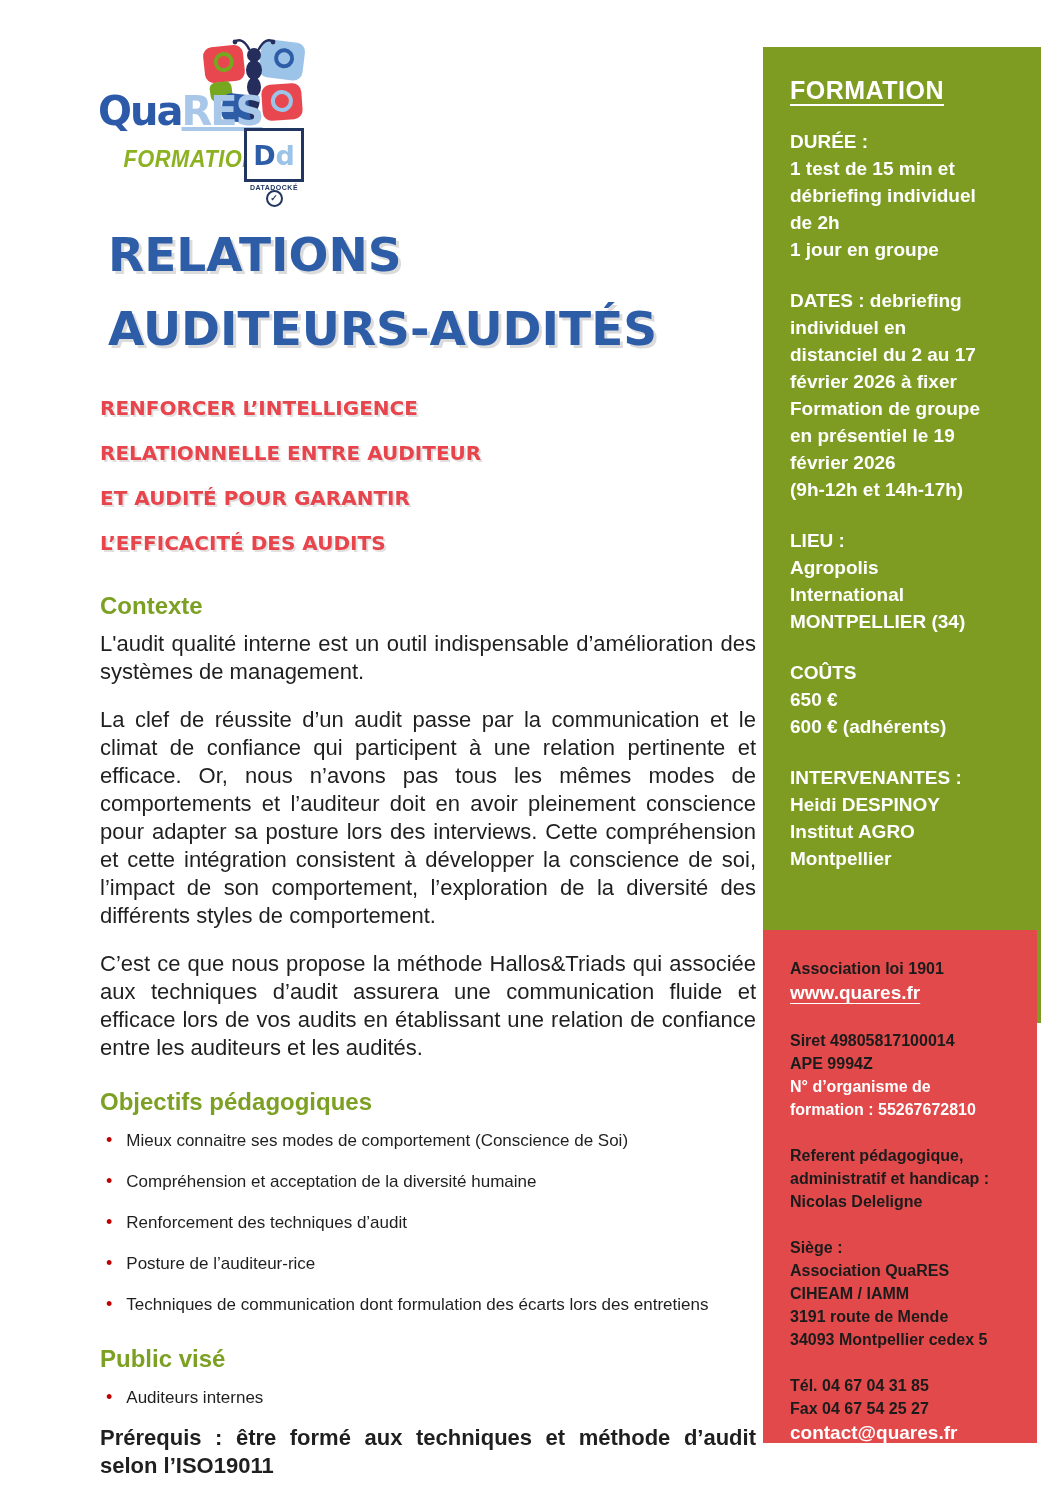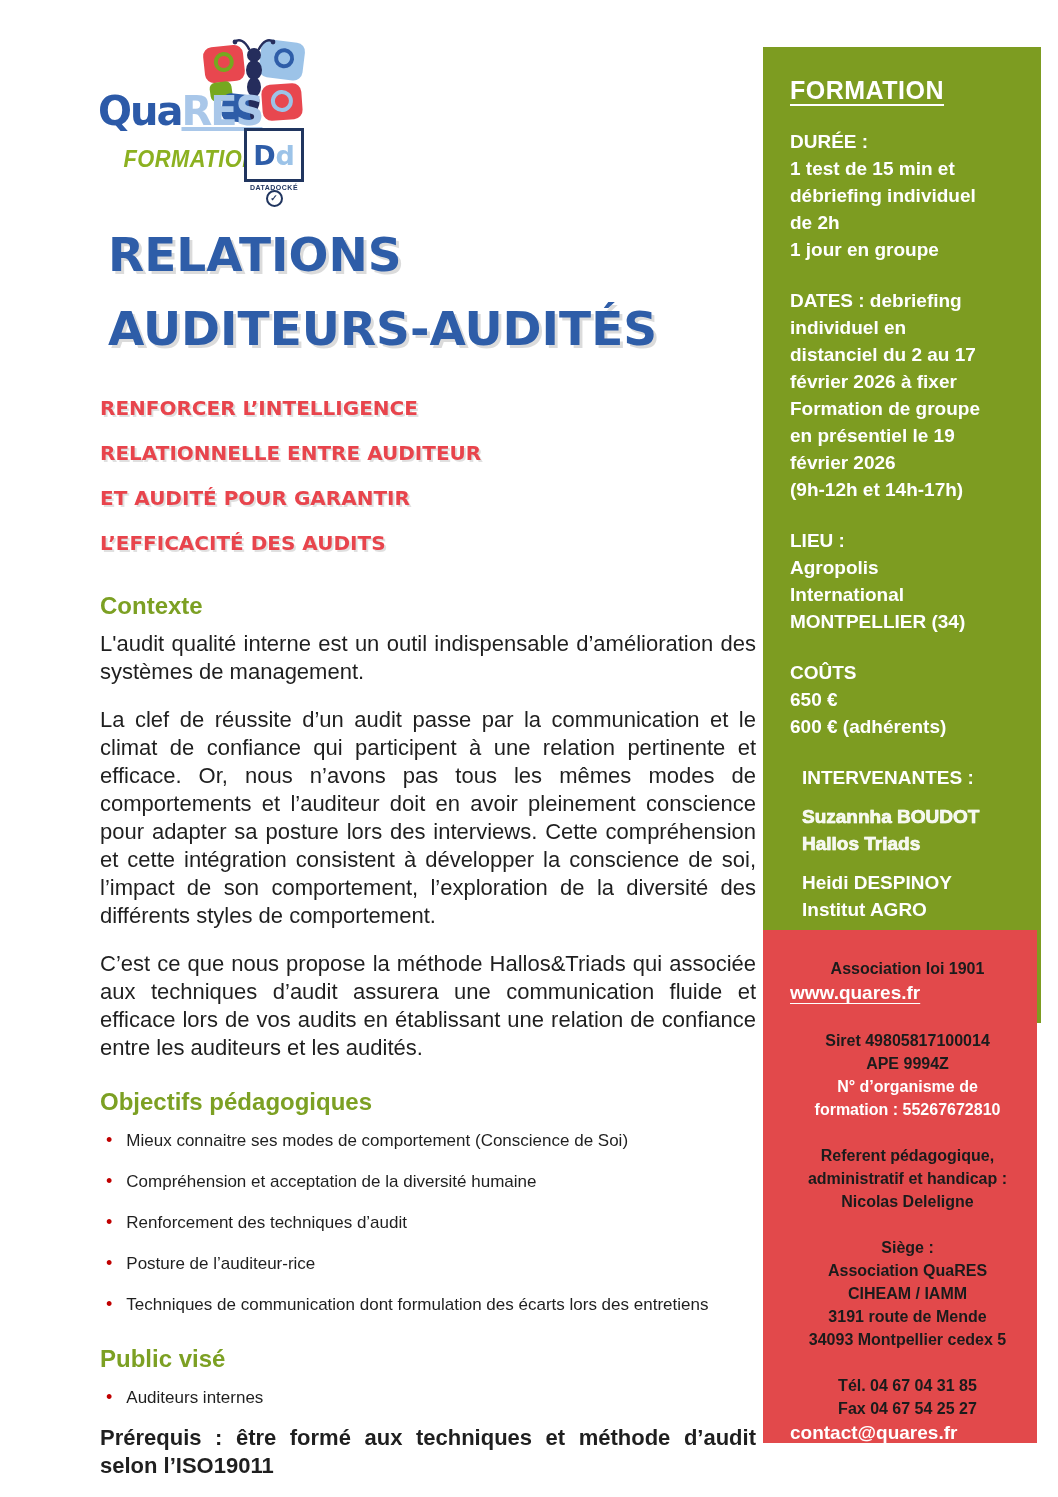--- a/index.html
+++ b/index.html
@@ -40,30 +40,30 @@
   .dot{color:#c00000;font-size:18px;margin:0 14px 0 6px;}
   .prerequis{font-weight:bold;}
 
   
   .panel-green{position:absolute;left:763px;top:47px;width:278px;height:976px;
                background:#7d9c21;color:#ffffff;box-sizing:border-box;
                padding:30px 14px 0 27px;font-weight:bold;font-size:19px;line-height:27px;}
   .panel-green h2{margin:0 0 24px;font-size:25px;letter-spacing:.5px;
                   text-decoration:underline;text-underline-offset:5px;}
   .pg-block{white-space:pre-line;margin:0 0 24px;}
-  .pg-line{white-space:pre-line;margin:12px;}
+  .pg-line{white-space:pre-line;margin:0;}
   .tex{color:rgba(255,255,255,.82);-webkit-text-stroke:.6px #ffffff;
        text-shadow:0 0 1px rgba(255,255,255,.6);}
 
   
   .panel-red{position:absolute;left:763px;top:930px;width:274px;height:513px;
              background:#e2494b;box-sizing:border-box;padding:27px 12px 0 27px;
              font-weight:bold;font-size:16px;line-height:23px;color:#1b1b1b;}
   .pr-group{margin:0 0 23px;}
-  .pr-line{white-space:pre-line;text-align:center;}
+  .pr-line{white-space:pre-line;}
   .wt{color:#ffffff;}
   .link{display:inline-block;color:#ffffff;font-size:19px;line-height:26px;
         text-decoration:underline;text-underline-offset:4px;cursor:pointer;}
 </style>
 </head>
 <body>
 
 <div class="page">
 
   <div class="logo-wrap">
@@ -149,22 +149,20 @@
 février 2026
 (9h-12h et 14h-17h)</div>
     <div class="pg-block">LIEU :
 Agropolis
 International
 MONTPELLIER (34)</div>
     <div class="pg-block">COÛTS
 650 €
 600 € (adhérents)</div>
     <div class="pg-line">INTERVENANTES :</div>
-    <div class="pg-line tex">Suzannha BOUDOT
-Hallos Triads</div>
     <div class="pg-line">Heidi DESPINOY
 Institut AGRO
 Montpellier</div>
   </aside>
 
   <aside class="panel-red">
     <div class="pr-group">
       <div class="pr-line">Association loi 1901</div>
       <span class="link">www.quares.fr</span>
     </div>

